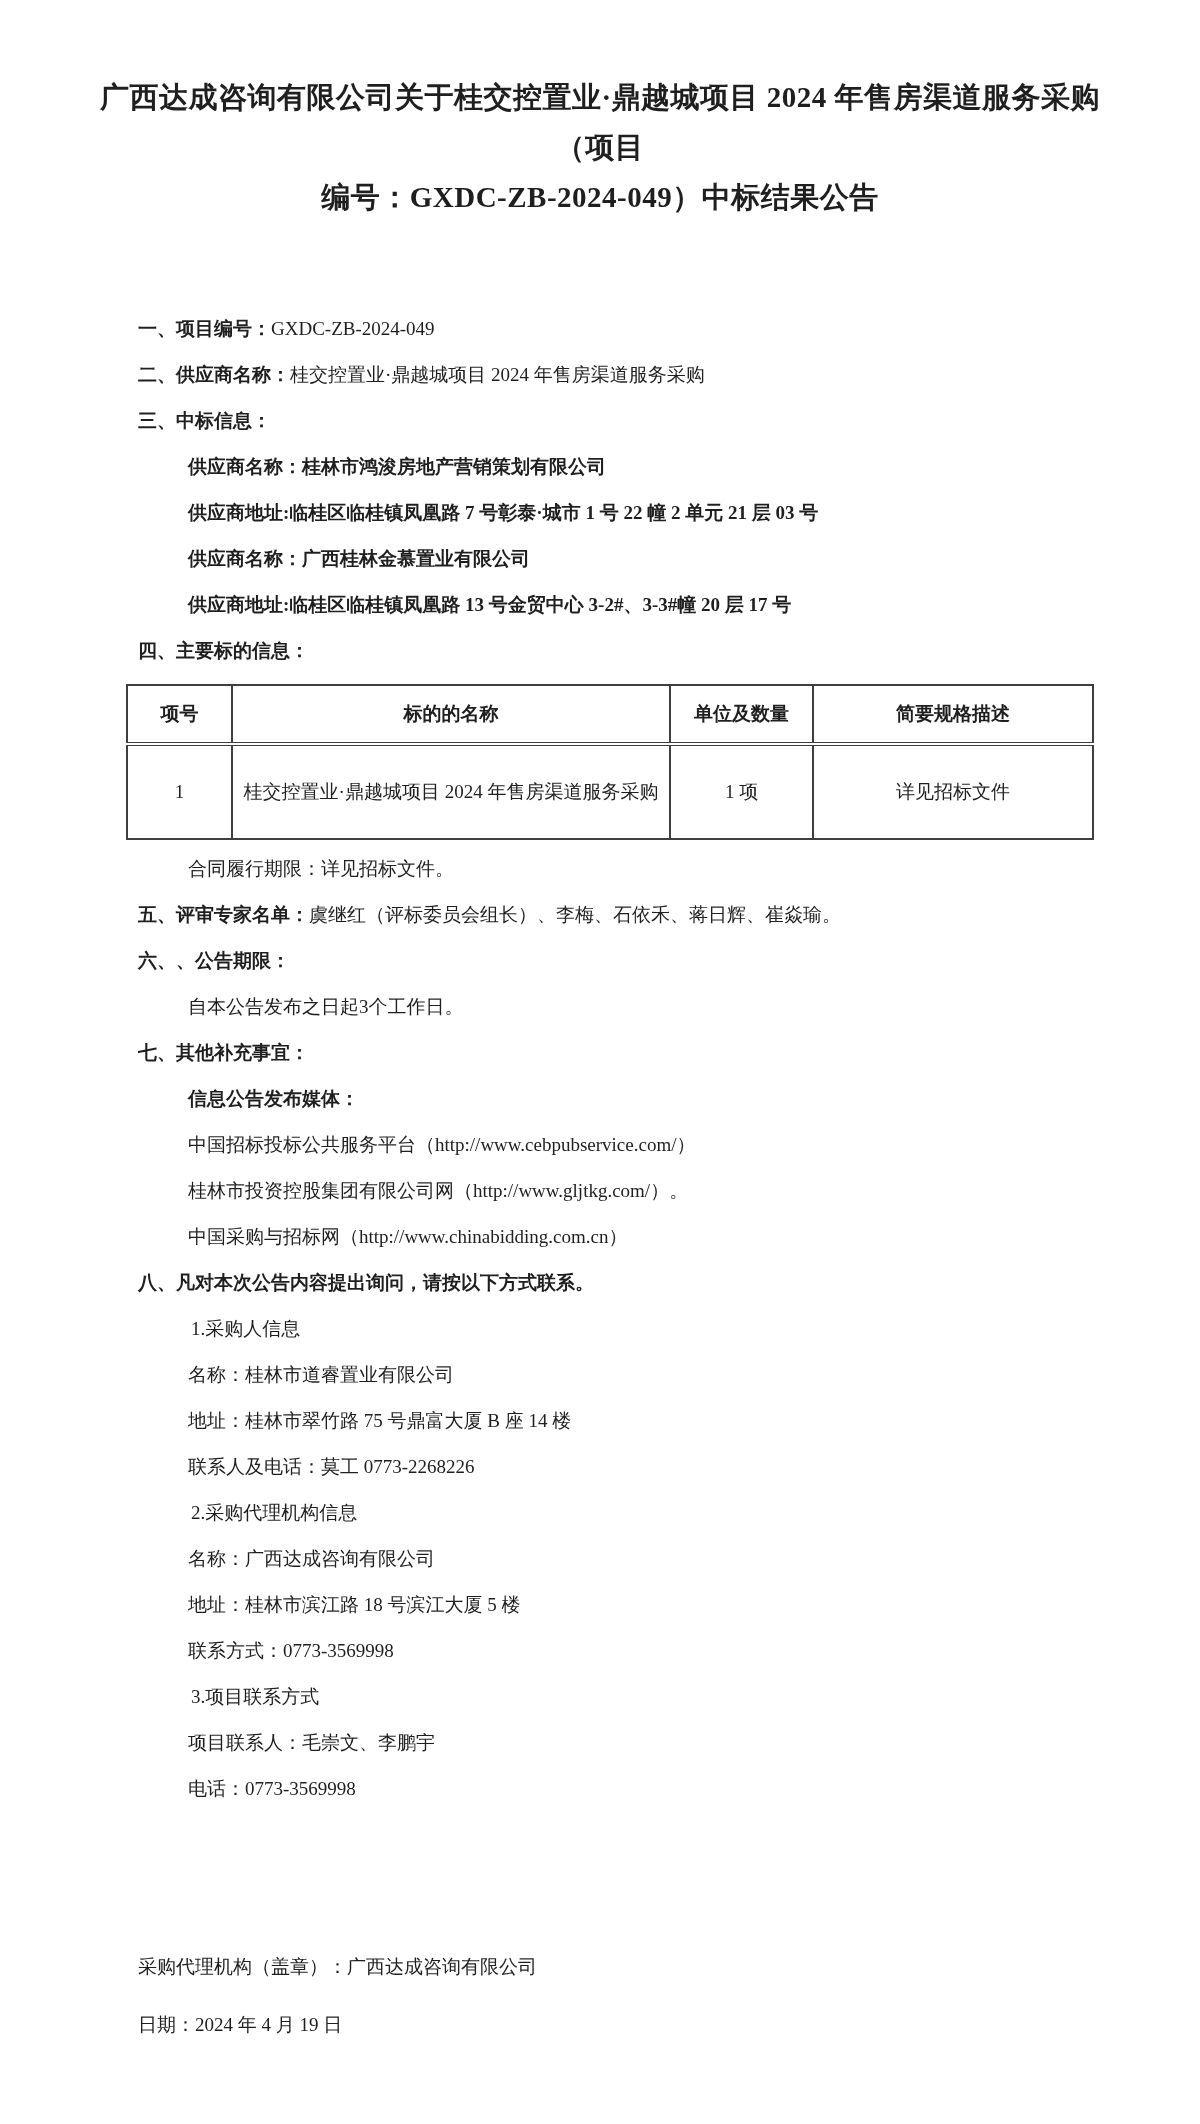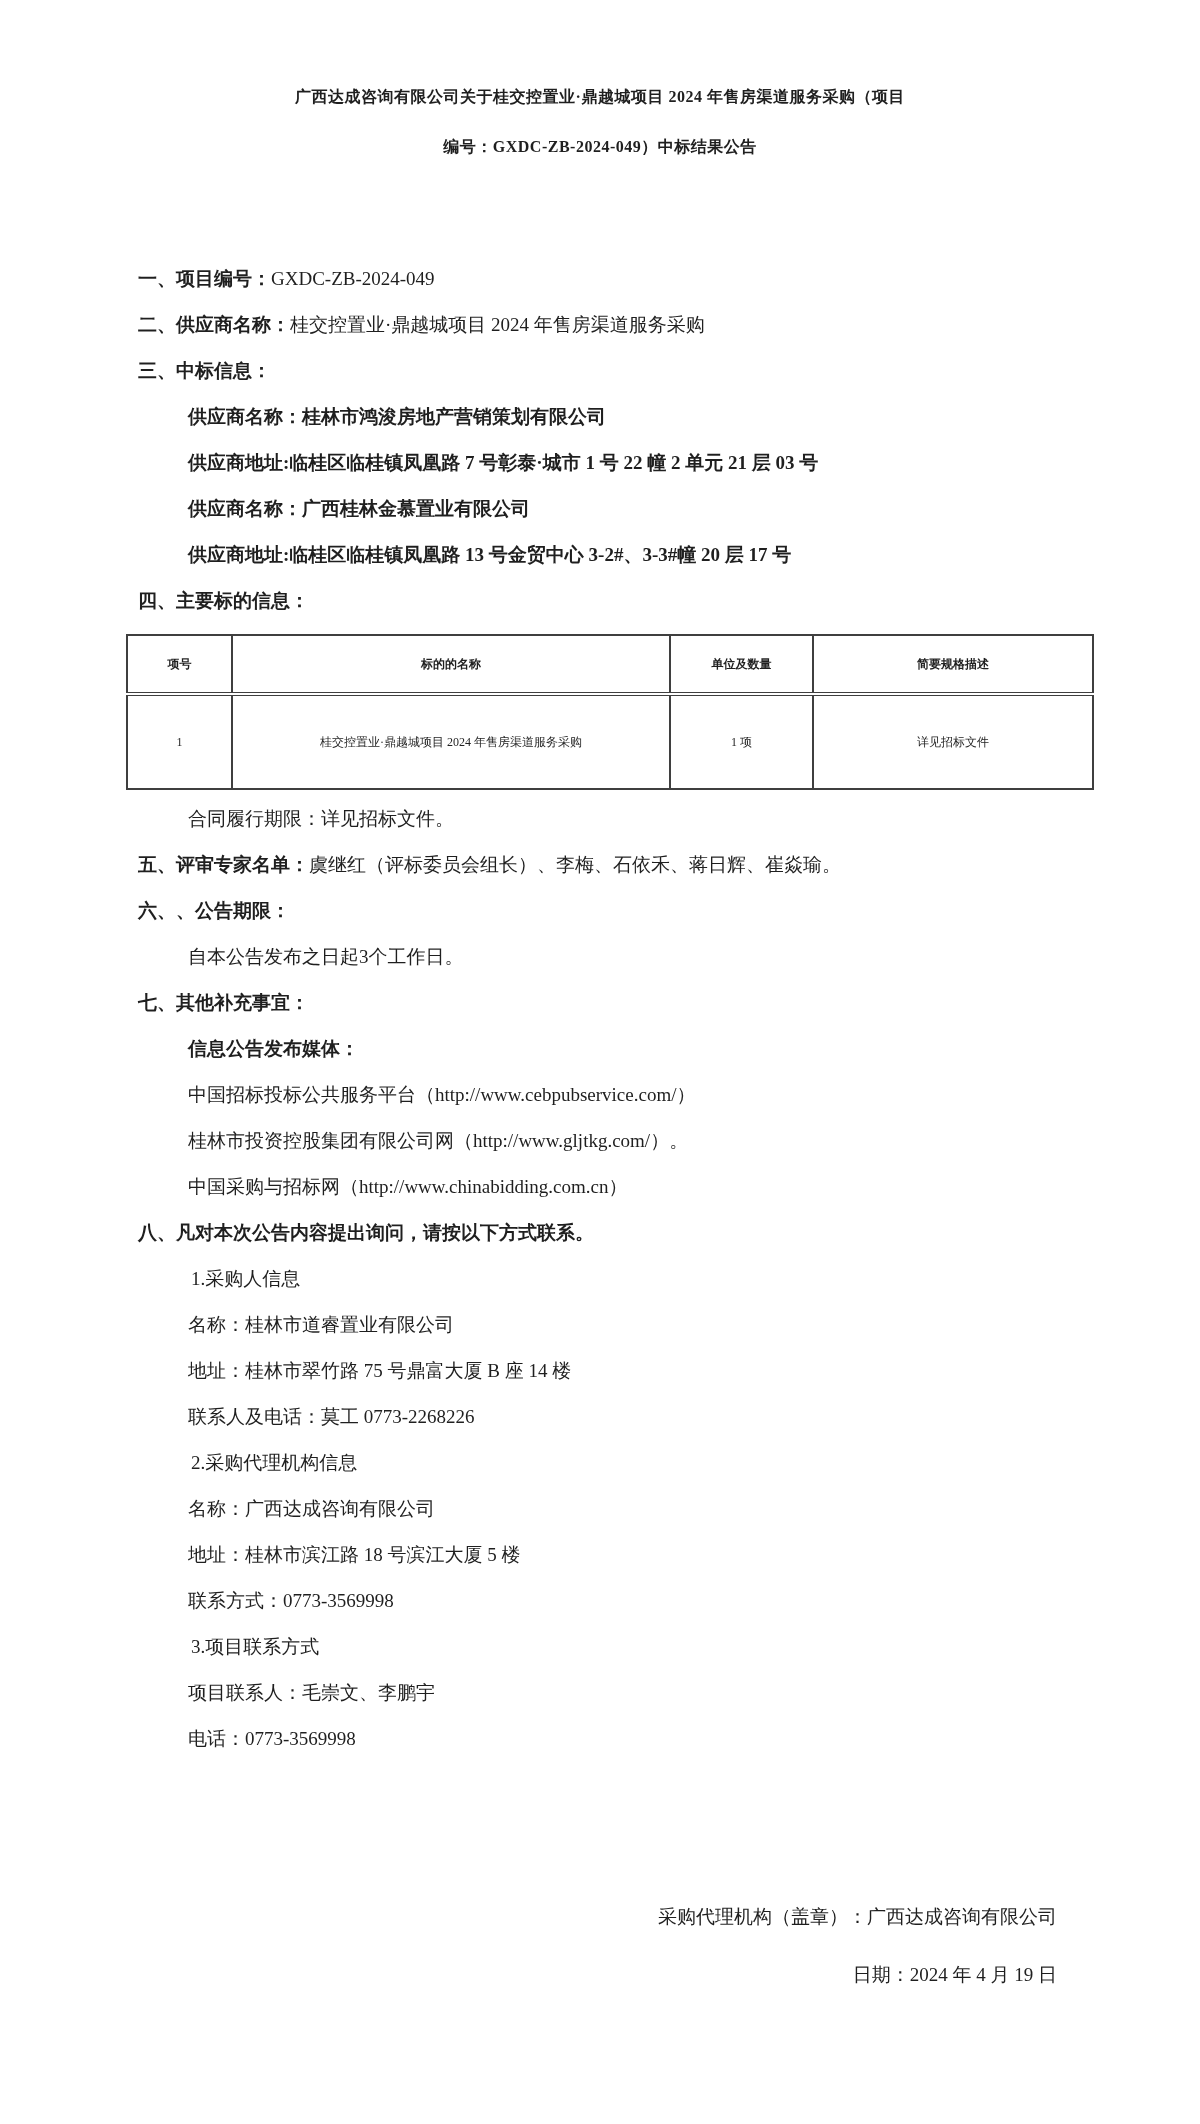--- a/index.html
+++ b/index.html
@@ -12,21 +12,21 @@
     height: 2124px;
     position: relative;
     font-family: "Liberation Serif", "DejaVu Serif", serif;
     color: #1f1f1f;
     -webkit-font-smoothing: antialiased;
   }
   .doc-title {
     margin: 72px auto 0 auto;
     width: 1010px;
     text-align: center;
-    font-size: 16px;
+    font-size: 29px;
     font-weight: bold;
     line-height: 50px;
     letter-spacing: 0.5px;
   }
   .content {
     margin: 92px 143px 0 138px; 
     font-size: 19px;
   }
   .line {
     margin: 0 0 16px 0;
@@ -37,42 +37,41 @@
   }
   .indent-num {
     margin-left: 53px;   
   }
   .bold { font-weight: bold; }
   .items-table {
     border-collapse: collapse;
     table-layout: fixed;
     width: 966px;
     margin: 18px 0 14px -12px;  
-    font-size: 12px;
+    font-size: 19px;
   }
   .items-table th,
   .items-table td {
     border: 2px solid #3f3f3f;
     text-align: center;
     vertical-align: middle;
     padding: 4px 10px;
     line-height: 30px;
   }
   .items-table th {
     height: 48px;
     font-weight: bold;
     border-bottom: 4px double #3f3f3f;
   }
   .items-table td {
     height: 84px;
   }
   .contact-group { margin: 0; }
   .footer {
     margin-top: 148px;
-    text-align: right;
   }
   .footer .line {
     margin-bottom: 28px;
   }
 </style>
 </head>
 <body>
 
 <div class="doc-title">
   <div>广西达成咨询有限公司关于桂交控置业·鼎越城项目 2024 年售房渠道服务采购（项目</div>

